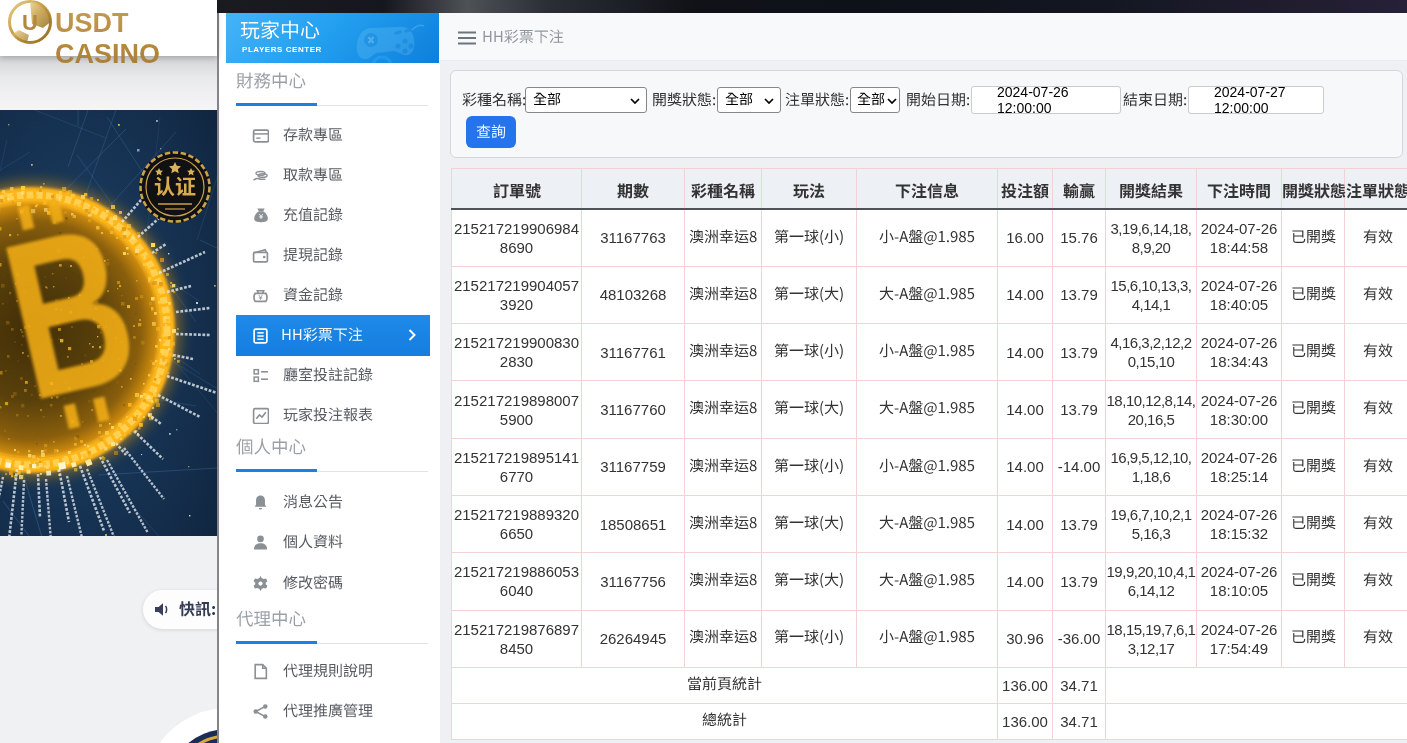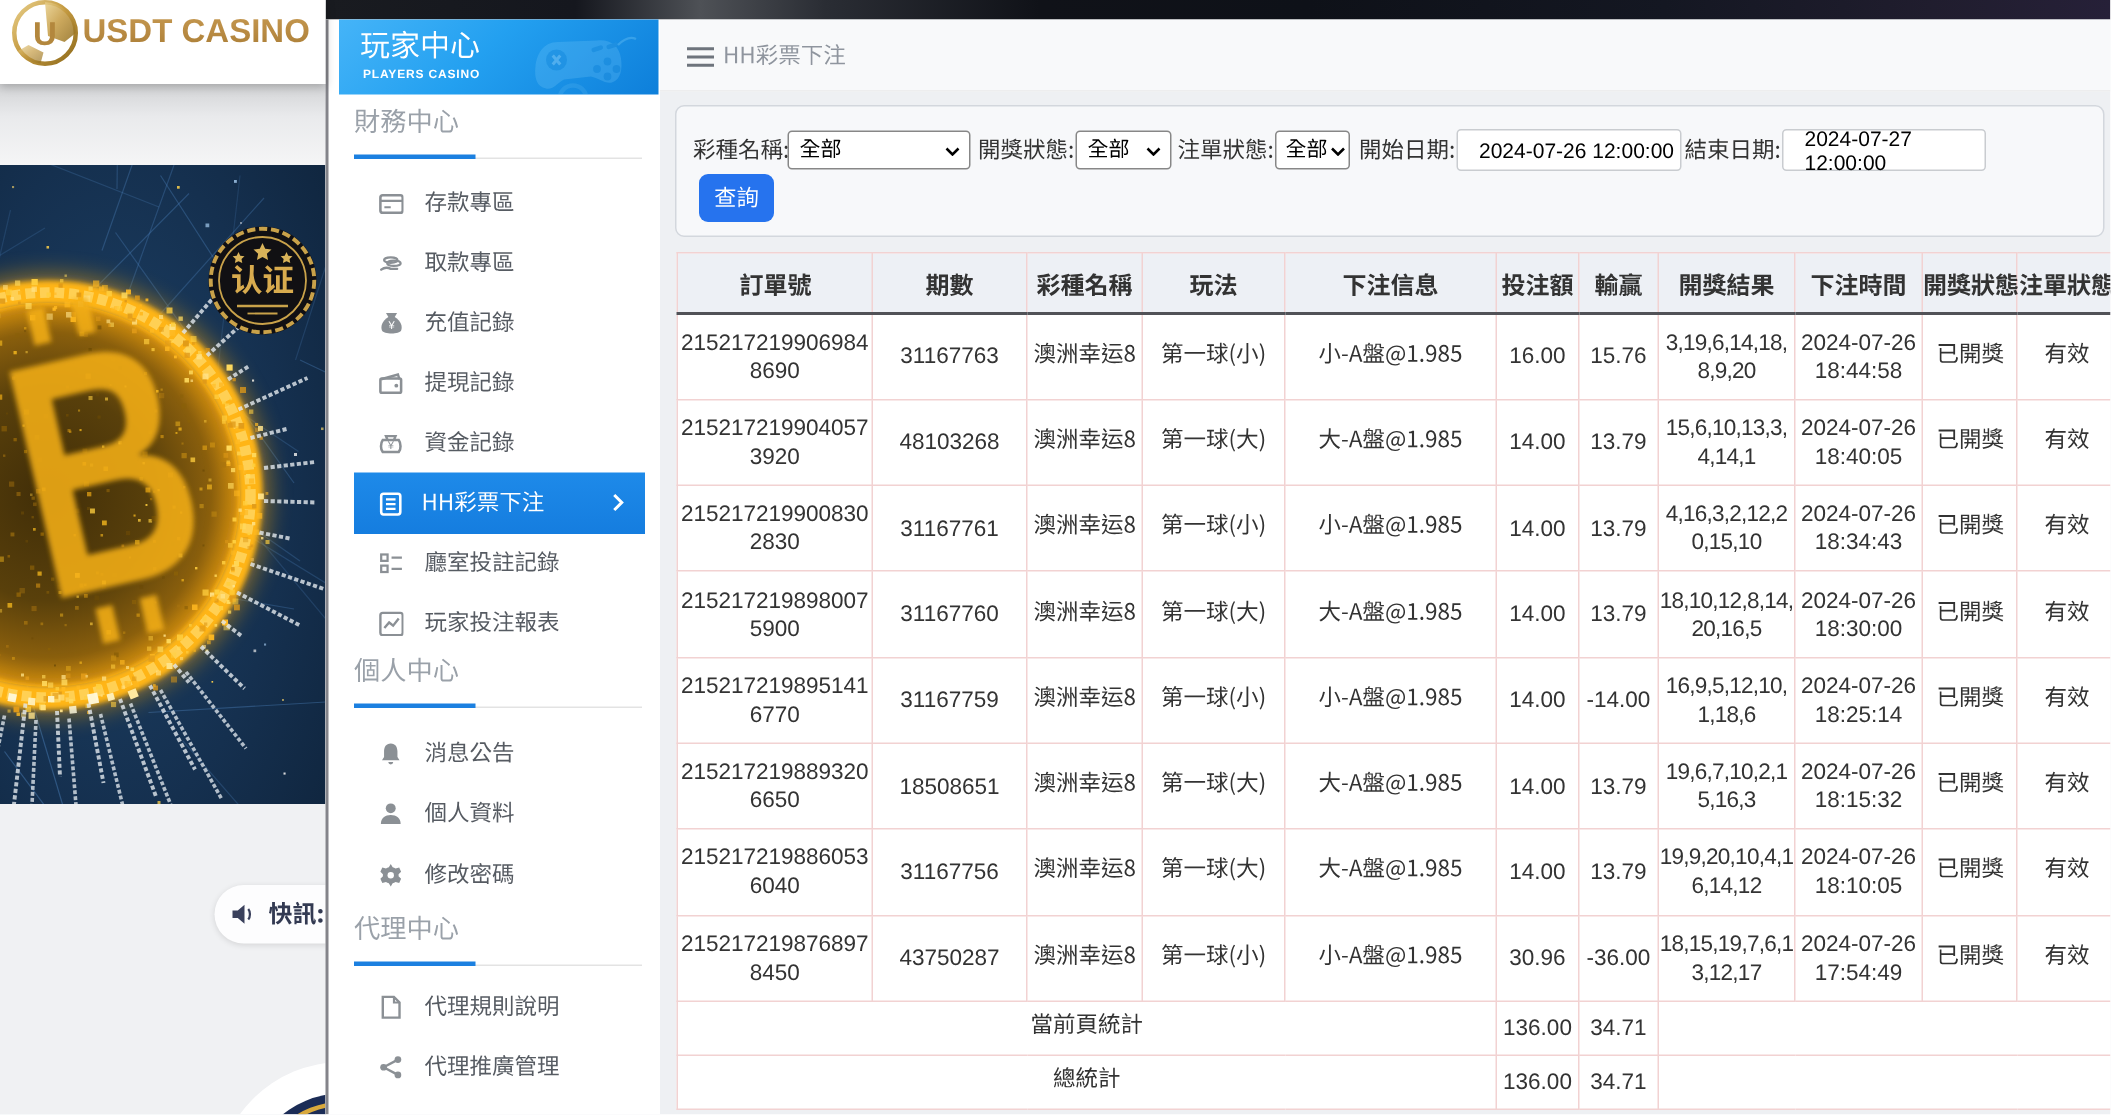--- a/index.html
+++ b/index.html
@@ -8,21 +8,21 @@
 #leftcol{position:absolute;left:0;top:0;width:217px;height:743px;background:#f0f1f3}
 #lchead{position:absolute;left:0;top:0;width:217px;height:56px;background:#fff;box-shadow:0 2px 6px rgba(0,0,0,.22);z-index:3}
 #lcgray{position:absolute;left:0;top:56px;width:217px;height:54px;background:linear-gradient(180deg,#d2d3d5 0%,#e9eaec 40%,#f5f5f6 100%)}
 #sidebar{position:absolute;left:217px;top:0;width:223px;height:743px;z-index:2}
 #sbbg{position:absolute;left:0;top:13px;width:223px;height:730px;background:#fff;border-left:2px solid #84848a}
 #sbhead{position:absolute;left:9px;top:13px;width:213px;height:50px;background:linear-gradient(135deg,#45b4f8 0%,#23a0f0 45%,#0e7fda 100%);overflow:hidden}
 #main{position:absolute;left:440px;top:13px;width:967px;height:730px}
 #topbar{position:absolute;left:0;top:0;width:967px;height:48px;background:#f8f9fa;border-bottom:1px solid #ededee}
 .lbl{position:absolute;top:79px;height:17px;display:flex}
 .select{position:absolute;top:74px;height:26px;background:#fff;border:1px solid #878787;border-radius:3px;padding-left:7px;display:flex;align-items:center}
-.input{position:absolute;top:73px;height:28px;background:#fff;border:1px solid #c9ccd0;border-radius:3px;padding-left:14px;display:flex;align-items:center;font-size:14px;color:#000}
+.input{position:absolute;top:73px;height:28px;background:#fff;border:1px solid #c9ccd0;border-radius:3px;padding-left:25px;display:flex;align-items:center;font-size:14px;color:#000}
 #tbl{position:absolute;left:11px;top:155px;border-collapse:collapse;table-layout:fixed;width:959px;background:#fff}
 #tbl th{background:#edf0f5;height:40.5px;border:1px solid #f2d2d2;border-bottom:2px solid #515257;text-align:center;vertical-align:middle}
 #tbl td{border:1px solid #f2d2d2;text-align:center;vertical-align:middle;font-size:15px;color:#333;line-height:19px;overflow:hidden}
 #tbl{border:1px solid #cbcbcb}
 #tbl tr.dr{height:57.3px}
 #tbl tr.sr{height:36px}
 #tbl td .cj{vertical-align:middle;position:relative;top:-2px}
 #tbl th .cj{vertical-align:middle;position:relative;top:3px}
 </style></head><body>
 <div id="page">
@@ -633,21 +633,21 @@
         <stop offset="0%" stop-color="#e8cf8a"></stop>
               <stop offset="45%" stop-color="#c59b42"></stop>
               <stop offset="100%" stop-color="#8f6b1c"></stop>
             </linearGradient>
           </defs>
       <circle cx="23" cy="22" r="20.5" fill="#fff" stroke="url(#gold)" stroke-width="3"></circle>
       <path d="M23 1.5 A20.5 20.5 0 0 1 43.5 22 L36 28 L25 24 Z" fill="url(#gold)" opacity=".85"></path>
       <path d="M5 34 A20.5 20.5 0 0 0 20 42.4 L22 35 L12 30 Z" fill="url(#gold)" opacity=".7"></path>
       <text x="23" y="30" text-anchor="middle" font-family="Liberation Sans" font-weight="bold" font-size="22" fill="#b3873d">U</text>
     </svg>
-    <div style="position:absolute;left:55px;top:8px;font-weight:bold;font-size:22px;letter-spacing:0px;background:linear-gradient(180deg,#c69a52 0%,#b98b43 50%,#a87c35 100%);-webkit-background-clip:text;background-clip:text;color:transparent">USDT CASINO</div>
+    <div style="position:absolute;left:55px;top:8px;font-weight:bold;font-size:27px;letter-spacing:0px;background:linear-gradient(180deg,#c69a52 0%,#b98b43 50%,#a87c35 100%);-webkit-background-clip:text;background-clip:text;color:transparent">USDT CASINO</div>
   </div>
 </div>
 <div id="sidebar">
   <div id="sbbg"></div>
   <div id="sbhead">
     <svg width="75" height="52" viewBox="0 0 75 52" style="position:absolute;right:10px;top:9px;opacity:.32">
           <g fill="#7ecdf8">
             <path d="M18 6 C8 6 4 14 3 22 C2 30 4 36 10 37 C15 38 18 33 22 31 L40 29 C45 30 49 34 54 33 C60 31 61 24 60 17 C59 9 53 4 44 5 Z" opacity=".75"></path>
             <circle cx="17" cy="18" r="7" fill="#2f96dd"></circle>
             <path d="M14.5 15 L19.5 21 M19.5 15 L14.5 21" stroke="#bfe7fb" stroke-width="2"></path>
@@ -659,21 +659,21 @@
             <rect x="50" y="7" width="8" height="3" rx="1.5" fill="#2f96dd" transform="rotate(-18 54 8)"></rect>
             <path d="M58 8 C62 4 66 2 70 4" stroke="#7ecdf8" fill="none" stroke-width="1.6"></path>
           </g>
           <circle cx="28" cy="44" r="9" fill="none" stroke="#7ecdf8" stroke-width="3" opacity=".5"></circle>
         </svg>
     <div style="position:absolute;left:14px;top:7px;display:flex">
           <svg class="cj" width="80" height="23" viewBox="0 -17.4 80 23">
             <use href="#t46" fill="#fff"></use>
           </svg>
         </div>
-    <div style="position:absolute;left:16px;top:31.5px;color:#fff;font-size:8px;letter-spacing:0.55px;font-weight:bold">PLAYERS CASINO</div>
+    <div style="position:absolute;left:16px;top:31.5px;color:#fff;font-size:8px;letter-spacing:0.55px;font-weight:bold">PLAYERS CENTER</div>
   </div>
   <div style="position:absolute;left:19px;top:72px;display:flex">
         <svg class="cj" width="70" height="20" viewBox="0 -15.2 70 20">
           <use href="#t1" fill="#9aa1a9"></use>
         </svg>
       </div>
       <div style="position:absolute;left:19px;top:102.5px;width:192px;height:3px">
         <div style="position:absolute;left:0;bottom:0;width:100%;border-bottom:1px solid #e3e3e3"></div>
         <div style="position:absolute;left:0;bottom:0;width:81px;height:3px;background:#1c80e0"></div>
       </div>
@@ -1160,21 +1160,21 @@
             <td>2024-07-26<br>18:10:05</td>
             <td><svg class="cj" width="45" height="17" viewBox="0 -13.1 45 17">
                 <use href="#t32" fill="#333"></use>
               </svg></td>
             <td><svg class="cj" width="30" height="17" viewBox="0 -13.1 30 17">
                 <use href="#t33" fill="#333"></use>
               </svg></td>
           </tr>
           <tr class="dr">
             <td>215217219876897<br>8450</td>
-            <td>43750287</td>
+            <td>26264945</td>
             <td><svg class="cj" width="68" height="17" viewBox="0 -13.1 68 17">
                 <use href="#t31" fill="#333"></use>
               </svg></td>
             <td><svg class="cj" width="70" height="17" viewBox="0 -13.1 70 17">
                 <use href="#t29" fill="#333"></use>
               </svg></td>
             <td><svg class="cj" width="96" height="17" viewBox="0 -13.1 96 17">
                 <use href="#t30" fill="#333"></use>
               </svg></td>
             <td>30.96</td>

